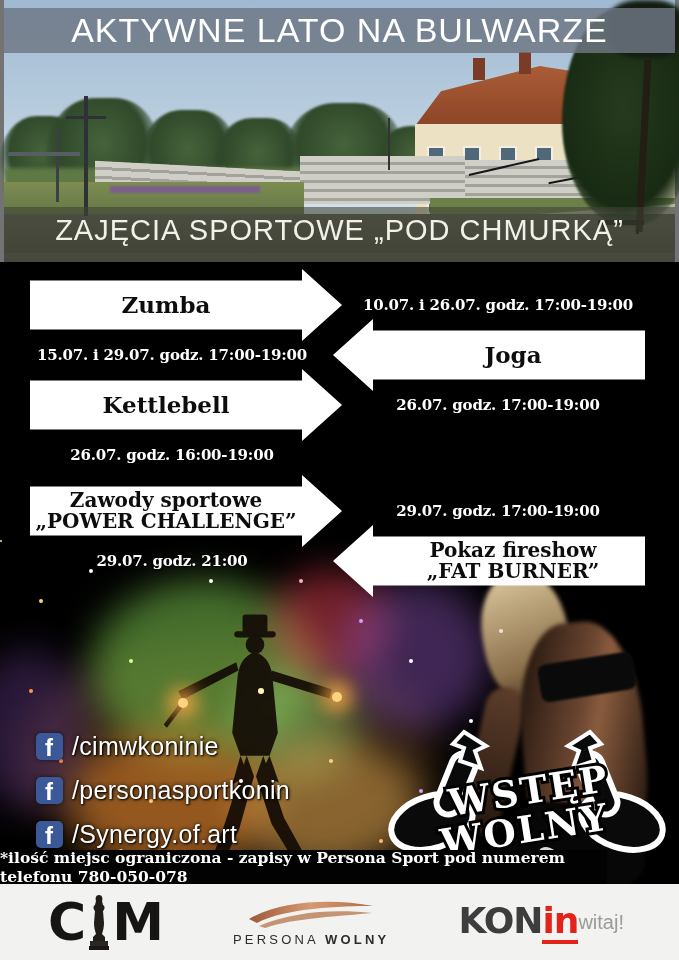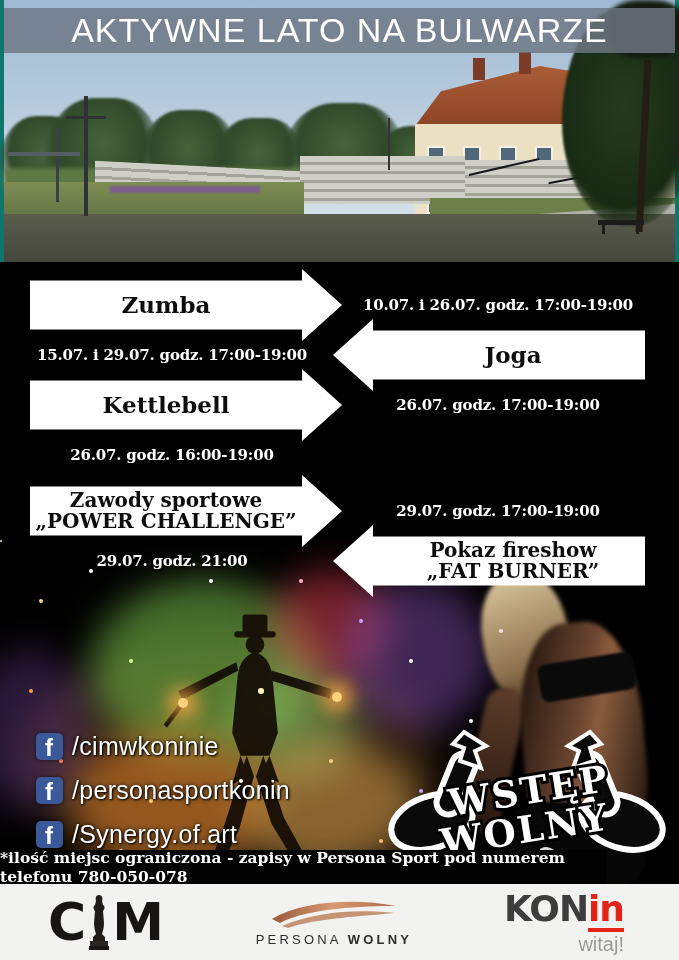--- a/index.html
+++ b/index.html
@@ -1,20 +1,20 @@
 <!DOCTYPE html>
 <html><head>
 <meta charset="utf-8">
 <style>
   html,body { margin:0; padding:0; }
   body { width:679px; height:960px; background:#000; font-family:"Liberation Sans", sans-serif; overflow:hidden; }
   .poster { position:relative; width:679px; height:960px; background:#000; overflow:hidden; }
 
   
-  .photo { position:absolute; top:0; left:0; width:679px; height:262px; background:#0f766e; overflow:hidden; }
+  .photo { position:absolute; top:0; left:0; width:679px; height:262px; background:#737373; overflow:hidden; }
   .sky { position:absolute; left:4px; right:4px; top:0; bottom:0;
          background:linear-gradient(180deg,#9fb9d2 0%,#b9cdde 45%,#d4e2ea 68%,#cfdce6 100%); }
   .tree { position:absolute; filter:blur(1px);
           background:radial-gradient(ellipse at 50% 42%, #46633b 0%, #30492a 55%, rgba(40,60,32,0) 78%);
           border-radius:50% 45% 55% 50% / 60% 50% 45% 55%; }
   .t1{left:0;top:116px;width:84px;height:86px;}
   .t2{left:46px;top:98px;width:112px;height:108px;}
   .t3{left:140px;top:110px;width:96px;height:92px;}
   .t4{left:214px;top:118px;width:88px;height:84px;}
   .t5{left:284px;top:103px;width:118px;height:100px;}
@@ -138,21 +138,21 @@
 
   
   .footer { position:absolute; left:0; top:884px; width:679px; height:76px; background:#f2f2f0; z-index:6;
             display:flex; align-items:center; justify-content:space-between;
             padding:0 55px 0 48px; box-sizing:border-box; }
   .cim { display:flex; align-items:center; gap:3px; }
   .cim-letter { font-size:52px; font-weight:bold; color:#171513; line-height:1; font-family:"DejaVu Sans", sans-serif; }
   .persona { display:flex; flex-direction:column; align-items:center; gap:3px; }
   .persona-text { font-size:13px; letter-spacing:3.2px; color:#2d2d2d; }
   .persona-text .pw2 { font-weight:bold; }
-  .konin { display:flex; flex-direction:column; align-items:flex-end; }
+  .konin { display:flex; flex-direction:row; align-items:center; }
   .konin-row { display:flex; align-items:baseline; }
   .kon { font-size:36px; font-weight:bold; color:#3d3d3d; letter-spacing:-1px; font-family:"DejaVu Sans", sans-serif; }
   .kin { font-size:36px; font-weight:bold; color:#e2231a; letter-spacing:-1px; display:inline-block;
          border-bottom:4px solid #e2231a; padding-bottom:1px; line-height:0.95; font-family:"DejaVu Sans", sans-serif; }
   .witaj { font-size:20px; color:#9a9a9a; margin-top:1px; }
 </style>
 </head>
 <body>
 
 <div class="poster">
@@ -202,20 +202,23 @@
     <div class="pole2"></div>
     <div class="framebar"></div>
     <div class="lamp"></div>
     <div class="bigtree"></div>
     <div class="trunk"></div>
     <div class="cornertree"></div>
     <div class="bench"></div>
     <div class="band band-title">
       <span>AKTYWNE LATO NA BULWARZE</span>
     </div>
+    <div class="band band-sub">
+      <span>ZAJĘCIA SPORTOWE „POD CHMURKĄ”</span>
+    </div>
   </div>
 
   <div class="art">
     <div class="glow g-haze"></div>
     <div class="glow g-green"></div>
     <div class="glow g-green2"></div>
     <div class="glow g-red"></div>
     <div class="glow g-purple"></div>
     <div class="glow g-purple2"></div>
     <div class="glow g-orange"></div>

